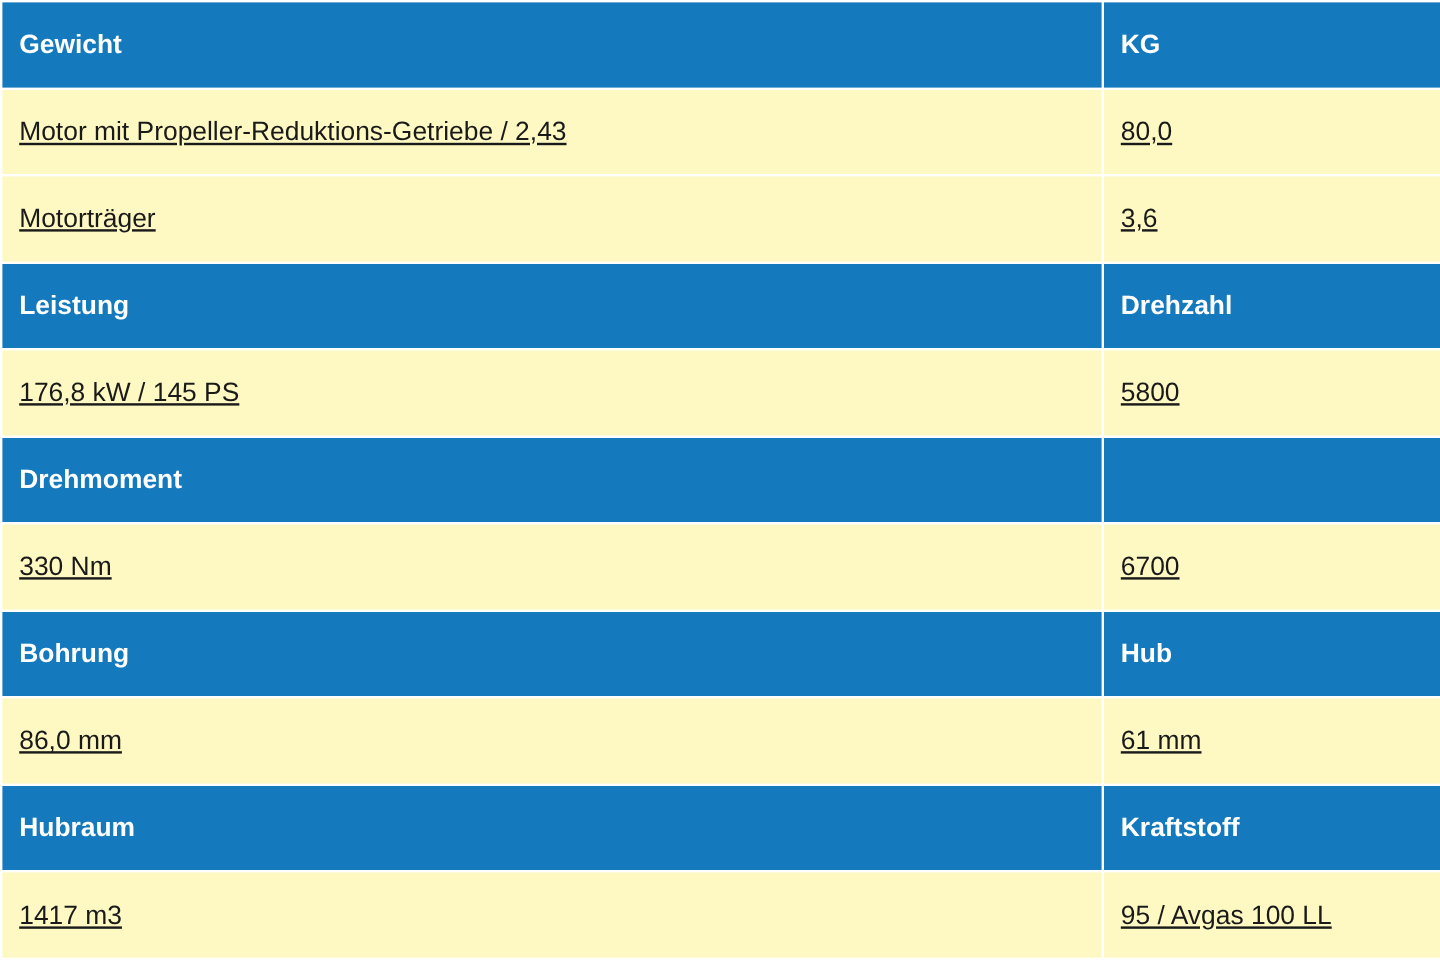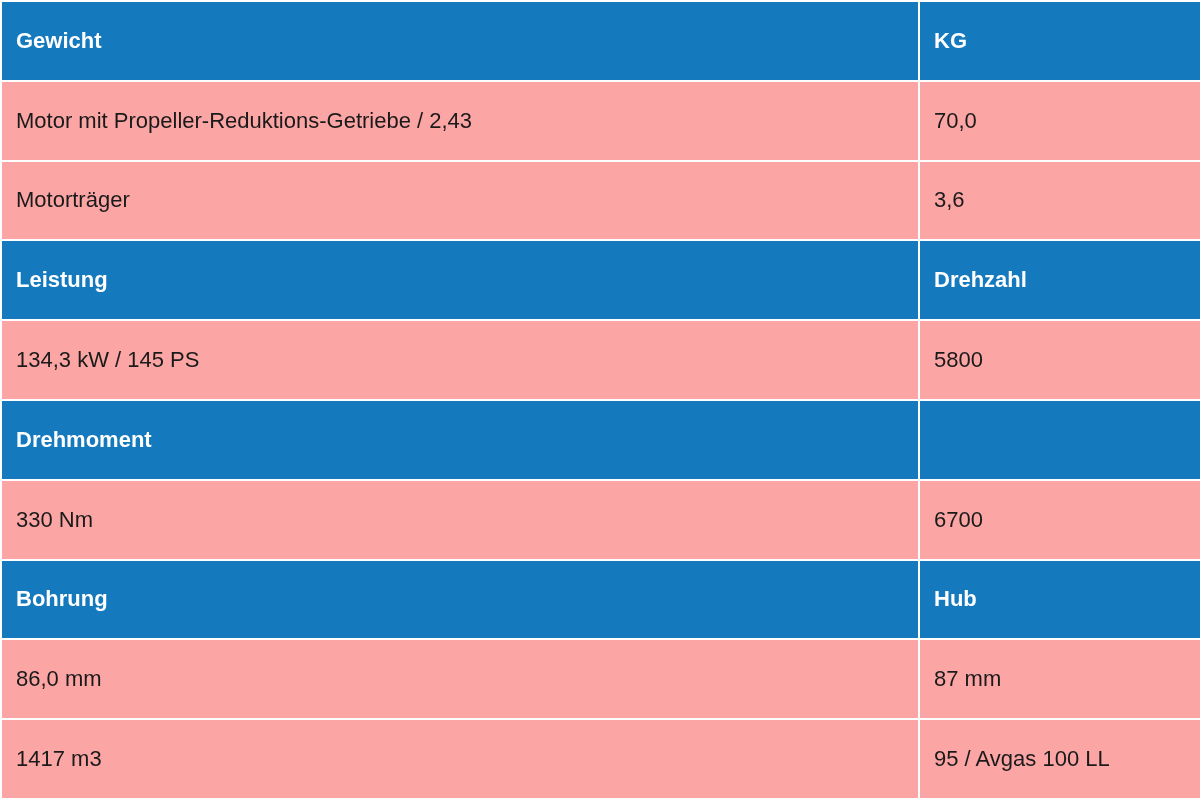--- a/index.html
+++ b/index.html
@@ -38,23 +38,24 @@
   }
 
   
   td.hdr {
     background: #1479bd;
     color: #ffffff;
     font-weight: bold;
   }
   
   td.val {
-    background: #fca5a5;
+    background: #fef9c3;
     color: #1a1a1a;
     font-weight: normal;
+    text-decoration: underline;
   }
   td.right-align { }
   td.left-align  { text-align: left; }
 
   
   #spec-table {
     border: 2px solid #ffffff;
   }
 </style>
 </head>
@@ -65,48 +66,52 @@
     <col class="left">
     <col class="right">
   </colgroup>
   <tbody>
       <tr>
         <td class="hdr left-align">Gewicht</td>
         <td class="hdr right-align">KG</td>
       </tr>
       <tr>
         <td class="val left-align">Motor mit Propeller-Reduktions-Getriebe /  2,43</td>
-        <td class="val right-align">70,0</td>
+        <td class="val right-align">80,0</td>
       </tr>
       <tr>
         <td class="val left-align">Motorträger</td>
         <td class="val right-align">3,6</td>
       </tr>
       <tr>
         <td class="hdr left-align">Leistung</td>
         <td class="hdr right-align">Drehzahl</td>
       </tr>
       <tr>
-        <td class="val left-align">134,3 kW / 145 PS</td>
+        <td class="val left-align">176,8 kW / 145 PS</td>
         <td class="val right-align">5800</td>
       </tr>
       <tr>
         <td class="hdr left-align">Drehmoment</td>
         <td class="hdr right-align"></td>
       </tr>
       <tr>
         <td class="val left-align">330 Nm</td>
         <td class="val right-align">6700</td>
       </tr>
       <tr>
         <td class="hdr left-align">Bohrung</td>
         <td class="hdr left-align">Hub</td>
       </tr>
       <tr>
         <td class="val left-align">86,0 mm</td>
-        <td class="val left-align">87 mm</td>
+        <td class="val left-align">61 mm</td>
+      </tr>
+      <tr>
+        <td class="hdr left-align">Hubraum</td>
+        <td class="hdr left-align">Kraftstoff</td>
       </tr>
       <tr>
         <td class="val left-align">1417 m3</td>
         <td class="val left-align">95 / Avgas 100 LL</td>
       </tr>
     </tbody>
 </table>
 
 </body></html>

